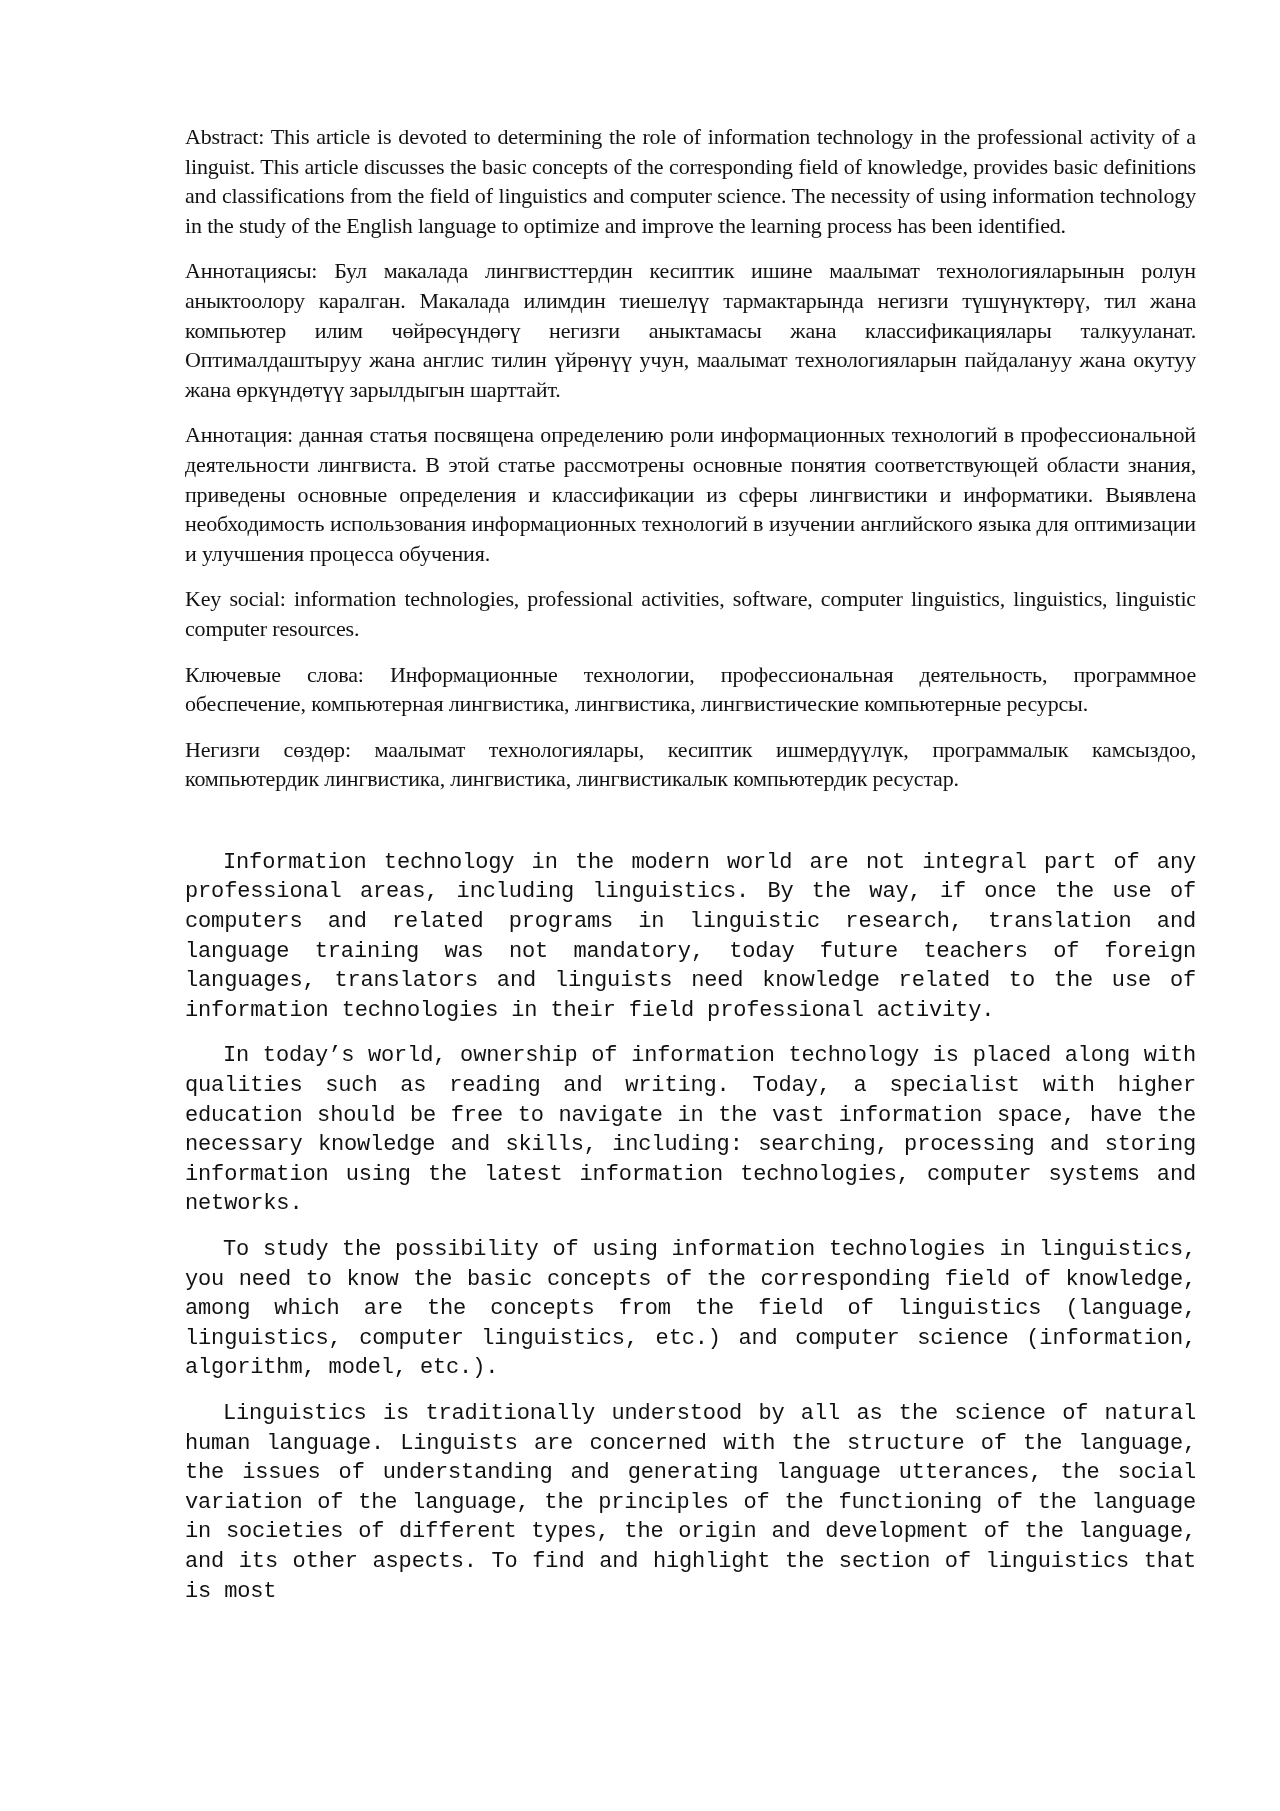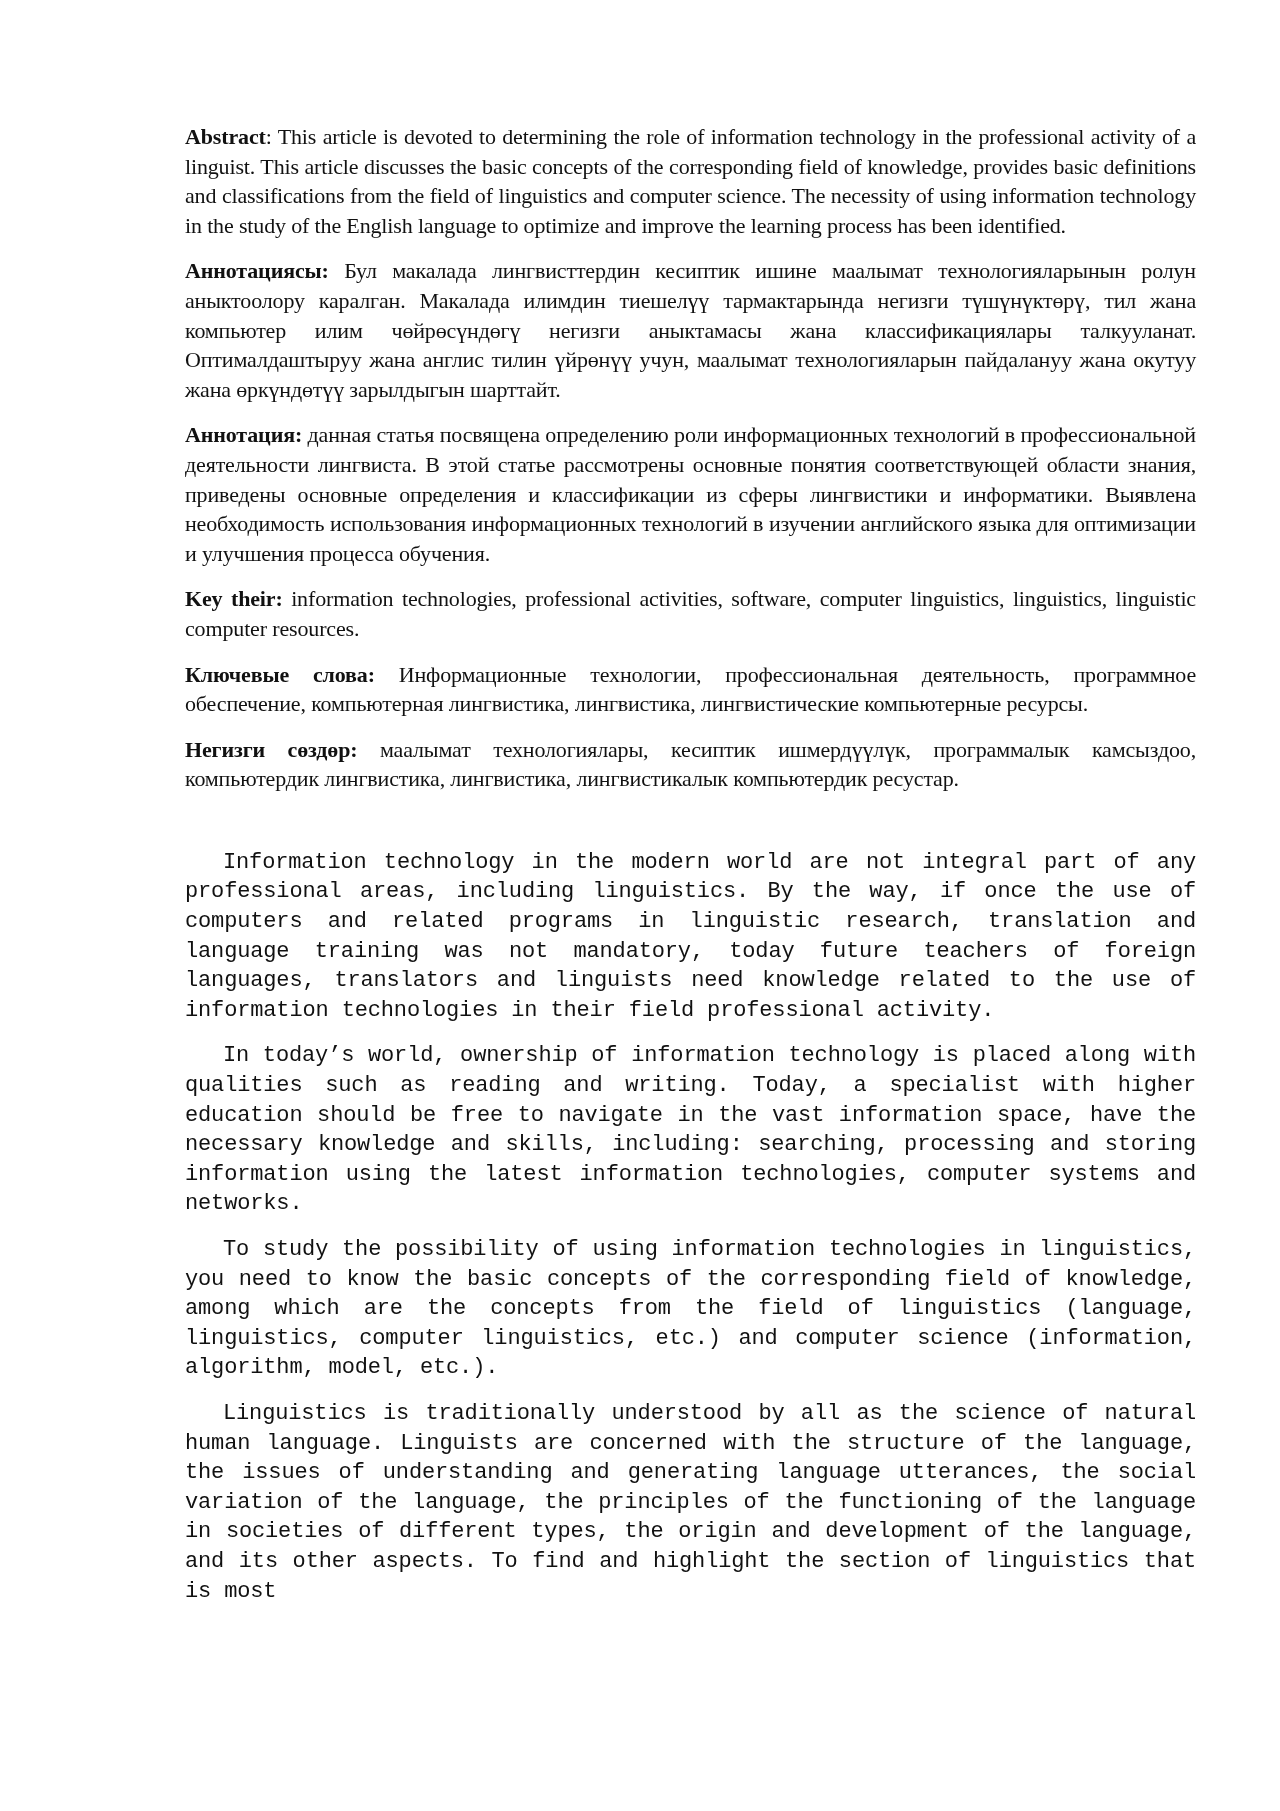--- a/index.html
+++ b/index.html
@@ -29,21 +29,21 @@
       letter-spacing: -0.1px;
     }
     .para {
       font-size: 22px;
       line-height: 29.6px;
       text-align: justify;
       margin: 0 0 16px 0;
       letter-spacing: -0.15px;
     }
     .para b {
-      font-weight: bold;
+      font-weight: normal;
     }
     .spacer {
       height: 38px;
     }
     .body-para {
       text-indent: 38px;
       font-family: Liberation Mono, monospace;
     }
   </style>
 </head>
@@ -51,21 +51,21 @@
 
 <div class="page">
 
 
   <p class="para"><b>Abstract</b><span>: </span><span>This article is devoted to determining the role of information technology in the professional activity of a linguist. This article discusses the basic concepts of the corresponding field of knowledge, provides basic definitions and classifications from the field of linguistics and computer science. The necessity of using information technology in the study of the English language to optimize and improve the learning process has been identified.</span></p>
 
   <p class="para"><b>Аннотациясы:</b><span> Бул макалада лингвисттердин кесиптик ишине маалымат технологияларынын ролун аныктоолору каралган. Макалада илимдин тиешелүү тармактарында негизги түшүнүктөрү, тил жана компьютер илим чөйрөсүндөгү негизги аныктамасы жана классификациялары талкууланат. Оптималдаштыруу жана англис тилин үйрөнүү учун, маалымат технологияларын пайдалануу жана окутуу жана өркүндөтүү зарылдыгын шарттайт.</span></p>
 
   <p class="para"><b>Аннотация:</b><span> данная статья посвящена определению роли информационных технологий в профессиональной деятельности лингвиста. В этой статье рассмотрены основные понятия соответствующей области знания, приведены основные определения и классификации из сферы лингвистики и информатики. Выявлена необходимость использования информационных технологий в изучении английского языка для оптимизации и улучшения процесса обучения.</span></p>
 
-  <p class="para"><b>Key their:</b><span> information technologies, professional activities, software, computer linguistics, linguistics, linguistic computer resources.</span></p>
+  <p class="para"><b>Key social:</b><span> information technologies, professional activities, software, computer linguistics, linguistics, linguistic computer resources.</span></p>
 
   <p class="para"><b>Ключевые слова:</b><span> Информационные технологии, профессиональная деятельность, программное обеспечение, компьютерная лингвистика, лингвистика, лингвистические компьютерные ресурсы.</span></p>
 
   <p class="para"><b>Негизги сөздөр:</b><span> маалымат технологиялары, кесиптик ишмердүүлүк, программалык камсыздоо, компьютердик лингвистика, лингвистика, лингвистикалык компьютердик ресустар.</span></p>
 
   <div class="spacer"></div>
 
   <p class="para body-para">Information technology in the modern world are not integral part of any professional areas, including linguistics. By the way, if once the use of computers and related programs in linguistic research, translation and language training was not mandatory, today future teachers of foreign languages, translators and linguists need knowledge related to the use of information technologies in their field professional activity.</p>
   <p class="para body-para">In today’s world, ownership of information technology is placed along with qualities such as reading and writing. Today, a specialist with higher education should be free to navigate in the vast information space, have the necessary knowledge and skills, including: searching, processing and storing information using the latest information technologies, computer systems and networks.</p>
   <p class="para body-para">To study the possibility of using information technologies in linguistics, you need to know the basic concepts of the corresponding field of knowledge, among which are the concepts from the field of linguistics (language, linguistics, computer linguistics, etc.) and computer science (information, algorithm, model, etc.).</p>

